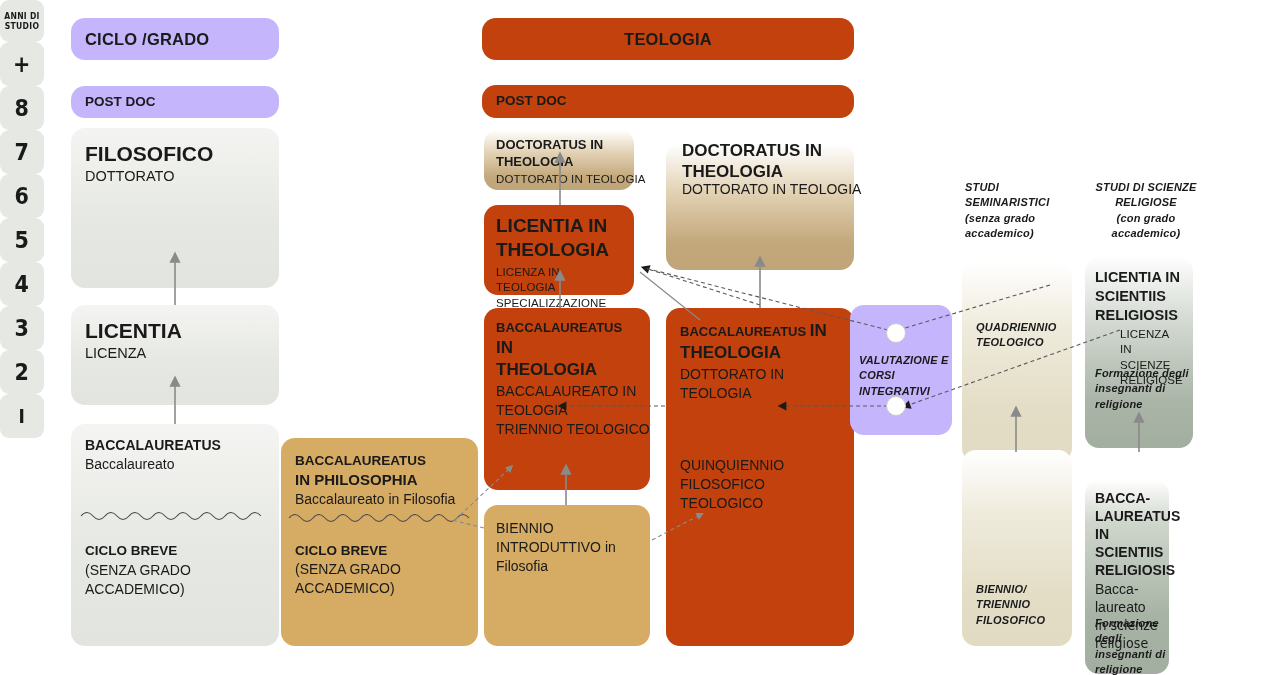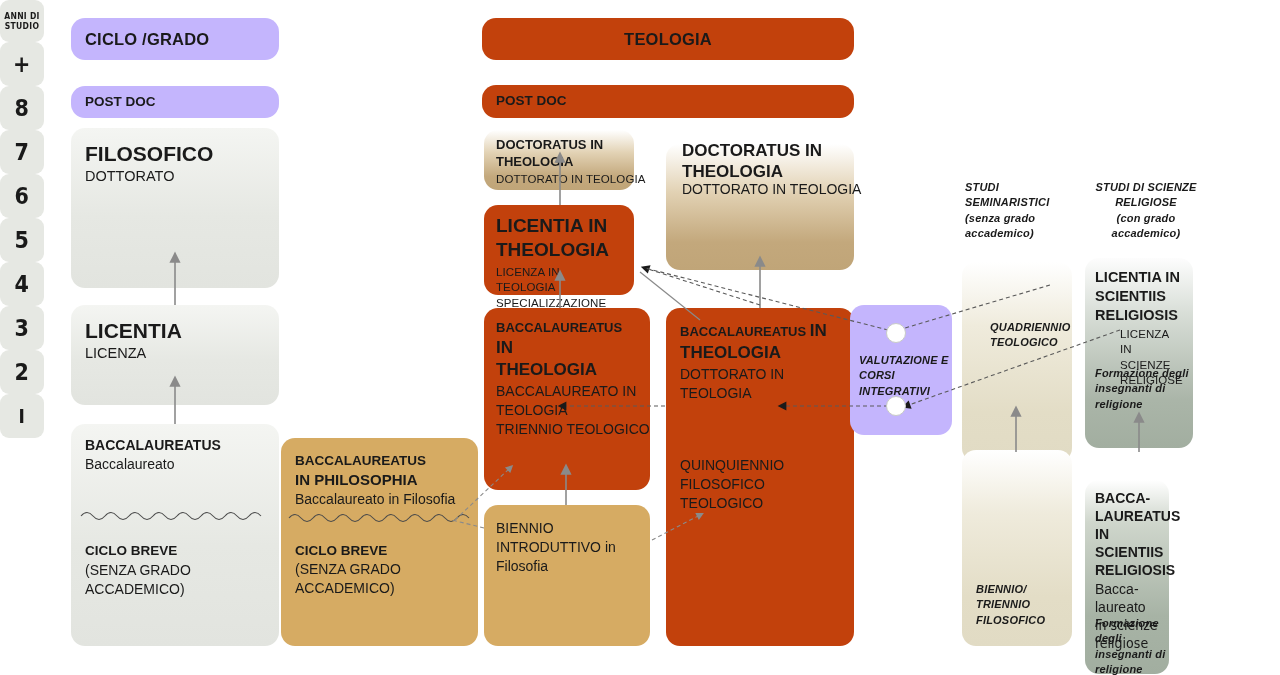--- a/index.html
+++ b/index.html
@@ -184,21 +184,21 @@
     <div class="t-b11 nowrapish" style="position:absolute;left:9px;top:48px;width:92px;">VALUTAZIONE E CORSI
 INTEGRATIVI</div>
   </div>
 
   <div class="t-b11 nowrapish" style="position:absolute;left:965px;top:180px;width:110px;">STUDI
 SEMINARISTICI
 (senza grado
 accademico)</div>
 
   <div class="blk rnd cream-g" style="left:962px;top:262px;width:110px;height:200px;">
-    <div class="t-b11 nowrapish" style="position:absolute;left:28px;top:58px;">QUADRIENNIO
+    <div class="t-b11 nowrapish" style="position:absolute;left:14px;top:58px;">QUADRIENNIO
 TEOLOGICO</div>
   </div>
 
   <div class="blk rnd cream-g" style="left:962px;top:450px;width:110px;height:196px;">
     <div class="t-b11 nowrapish" style="position:absolute;left:14px;top:92px;margin-top:40px;">BIENNIO/
 TRIENNIO
 FILOSOFICO</div>
   </div>
 
   <div class="t-b11 nowrapish center" style="position:absolute;left:1083px;top:180px;width:126px;">STUDI DI SCIENZE

